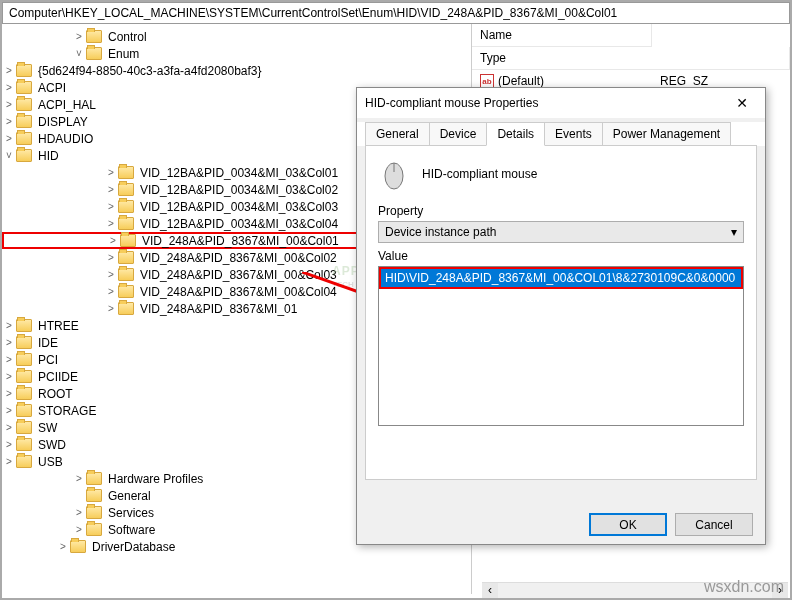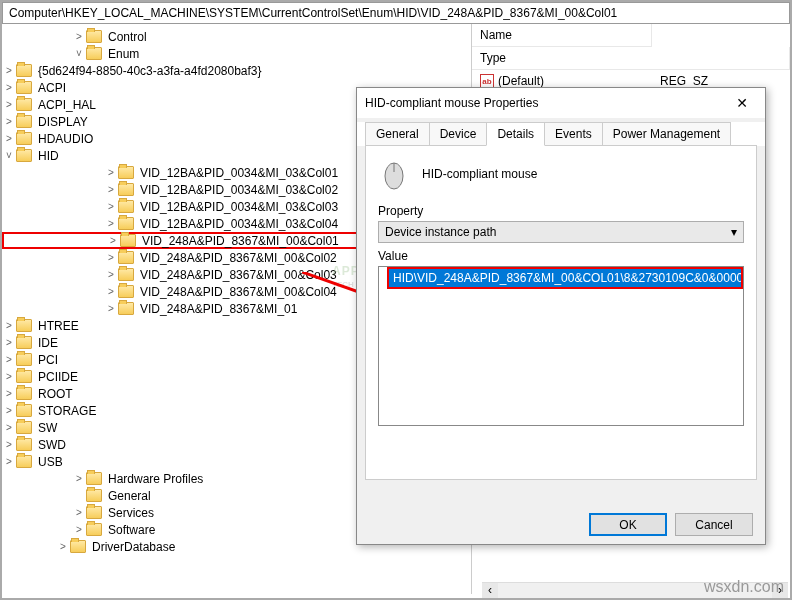--- a/index.html
+++ b/index.html
@@ -32,21 +32,21 @@
 .dlg-title .t { flex: 1; }
 .dlg-title .x { width: 30px; text-align: center; font-size: 14px; cursor: pointer; }
 .tabs { display: flex; background: #fff; padding: 0 8px; margin-top: 4px; }
 .tab { padding: 4px 10px; border: 1px solid #ccc; border-bottom: none; background: #f8f8f8; margin-right: -1px; cursor: pointer; }
 .tab.active { background: #fff; border-bottom: 1px solid #fff; position: relative; z-index: 2; }
 .tab-body { flex: 1; background: #fff; margin: 0 8px 24px 8px; border: 1px solid #ccc; padding: 12px; position: relative; top: -1px; }
 .dev { display: flex; align-items: center; gap: 12px; margin-bottom: 14px; }
 .mouse-icon{ width:32px; height:32px; }
 .fldlbl { margin: 6px 0 3px 0; }
 .combo { width: 100%; height: 22px; border: 1px solid #adadad; background: #e9e9e9; padding: 2px 6px; display: flex; align-items: center; justify-content: space-between; }
-.valbox { width: 100%; height: 160px; border: 1px solid #888; background: #fff; margin-top: 2px; padding-left: 8px; }
+.valbox { width: 100%; height: 160px; border: 1px solid #888; background: #fff; margin-top: 2px; }
 .valrow { background: #0078d7; color: #fff; padding: 2px 4px; border: 2px solid #e00; display: inline-block; margin: 0; width: 100%; overflow: hidden; white-space: nowrap; }
 .btns { display: flex; justify-content: flex-end; gap: 8px; padding: 8px 12px; }
 .btn { width: 78px; height: 23px; border: 1px solid #adadad; background: #e1e1e1; cursor: pointer; }
 .btn.primary { border: 2px solid #0078d7; background: #e1e1e1; }
 .red-arrow { position: absolute; left: 300px; top: 270px; pointer-events: none; }
 .watermark { position: absolute; left: 330px; top: 255px; opacity: .25; font-size: 20px; color: #7a6; font-weight: bold; pointer-events: none; letter-spacing:1px;}
 .watermark small{display:block;font-size:8px;color:#888;letter-spacing:0;}
 .footer { position:absolute; bottom:2px; right:6px; font-size:16px; color:#999; }
 .hscroll { position:absolute; bottom:0; left:480px; right:2px; height:16px; background:#f0f0f0; border-top:1px solid #ddd; display:flex; }
 .hscroll .l,.hscroll .r{width:16px;text-align:center;background:#e8e8e8;}

